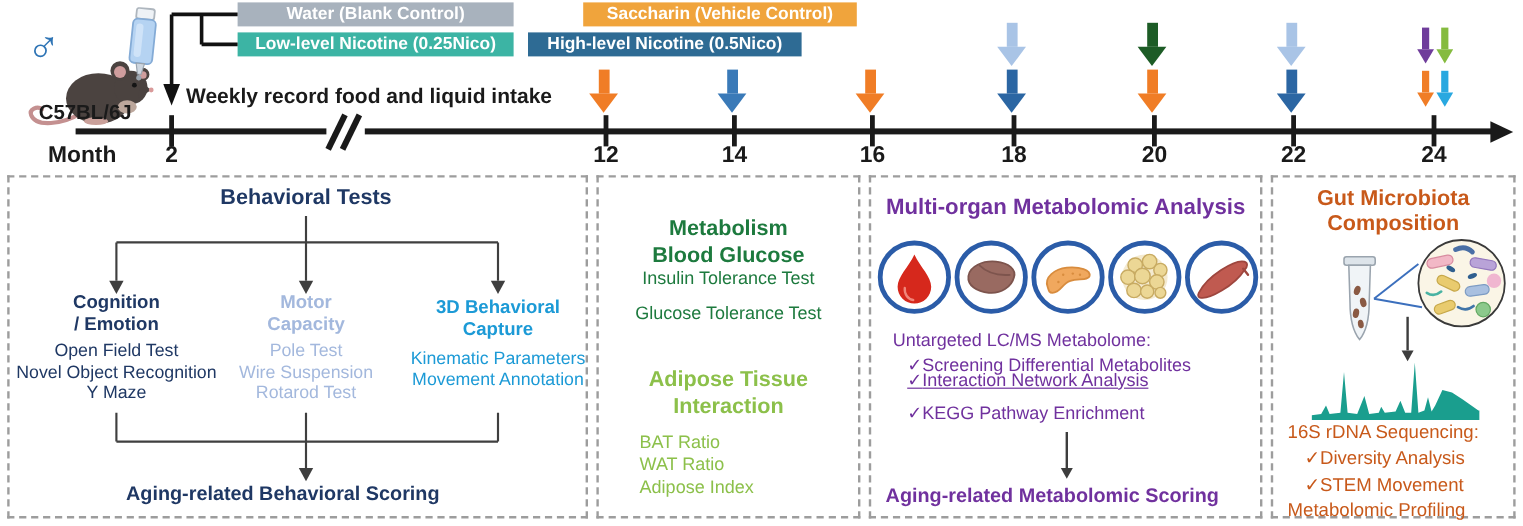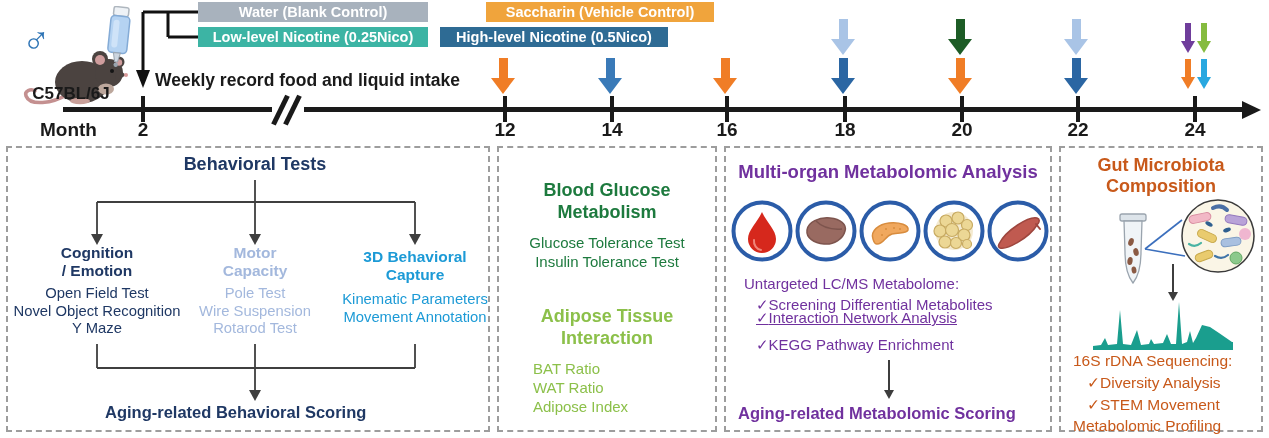--- a/index.html
+++ b/index.html
@@ -211,24 +211,24 @@
       <div class="hdr">Capture</div>
       <div class="itm" style="margin-top:8px;">Kinematic Parameters</div>
       <div class="itm">Movement Annotation</div>
     </div>
 
     <div class="pfooter" style="left: 97px; top: 255px; width: 300px; --c: #1f3864;">Aging-related Behavioral Scoring</div>
   </div>
 
   <div class="panel" style="left:497px;top:146px;width:220px;height:286px;">
     <div class="sec" style="left: 0px; top: 32px; width: 216px; --c: #1d7a3e;">
+      <div class="stl">Metabolism</div>
       <div class="stl">Blood Glucose</div>
-      <div class="stl">Metabolism</div>
+      <div class="sit ctr">Insulin Tolerance Test</div>
       <div class="sit ctr" style="margin-top:10px;">Glucose Tolerance Test</div>
-      <div class="sit ctr">Insulin Tolerance Test</div>
     </div>
     <div class="sec" style="left: 0px; top: 158px; width: 216px; --c: #8cc04a;">
       <div class="stl">Adipose Tissue</div>
       <div class="stl">Interaction</div>
       <div class="sit" style="margin-top:10px;margin-left:34px;">BAT Ratio</div>
       <div class="sit" style="margin-left:34px;">WAT Ratio</div>
       <div class="sit" style="margin-left:34px;">Adipose Index</div>
     </div>
   </div>
 

